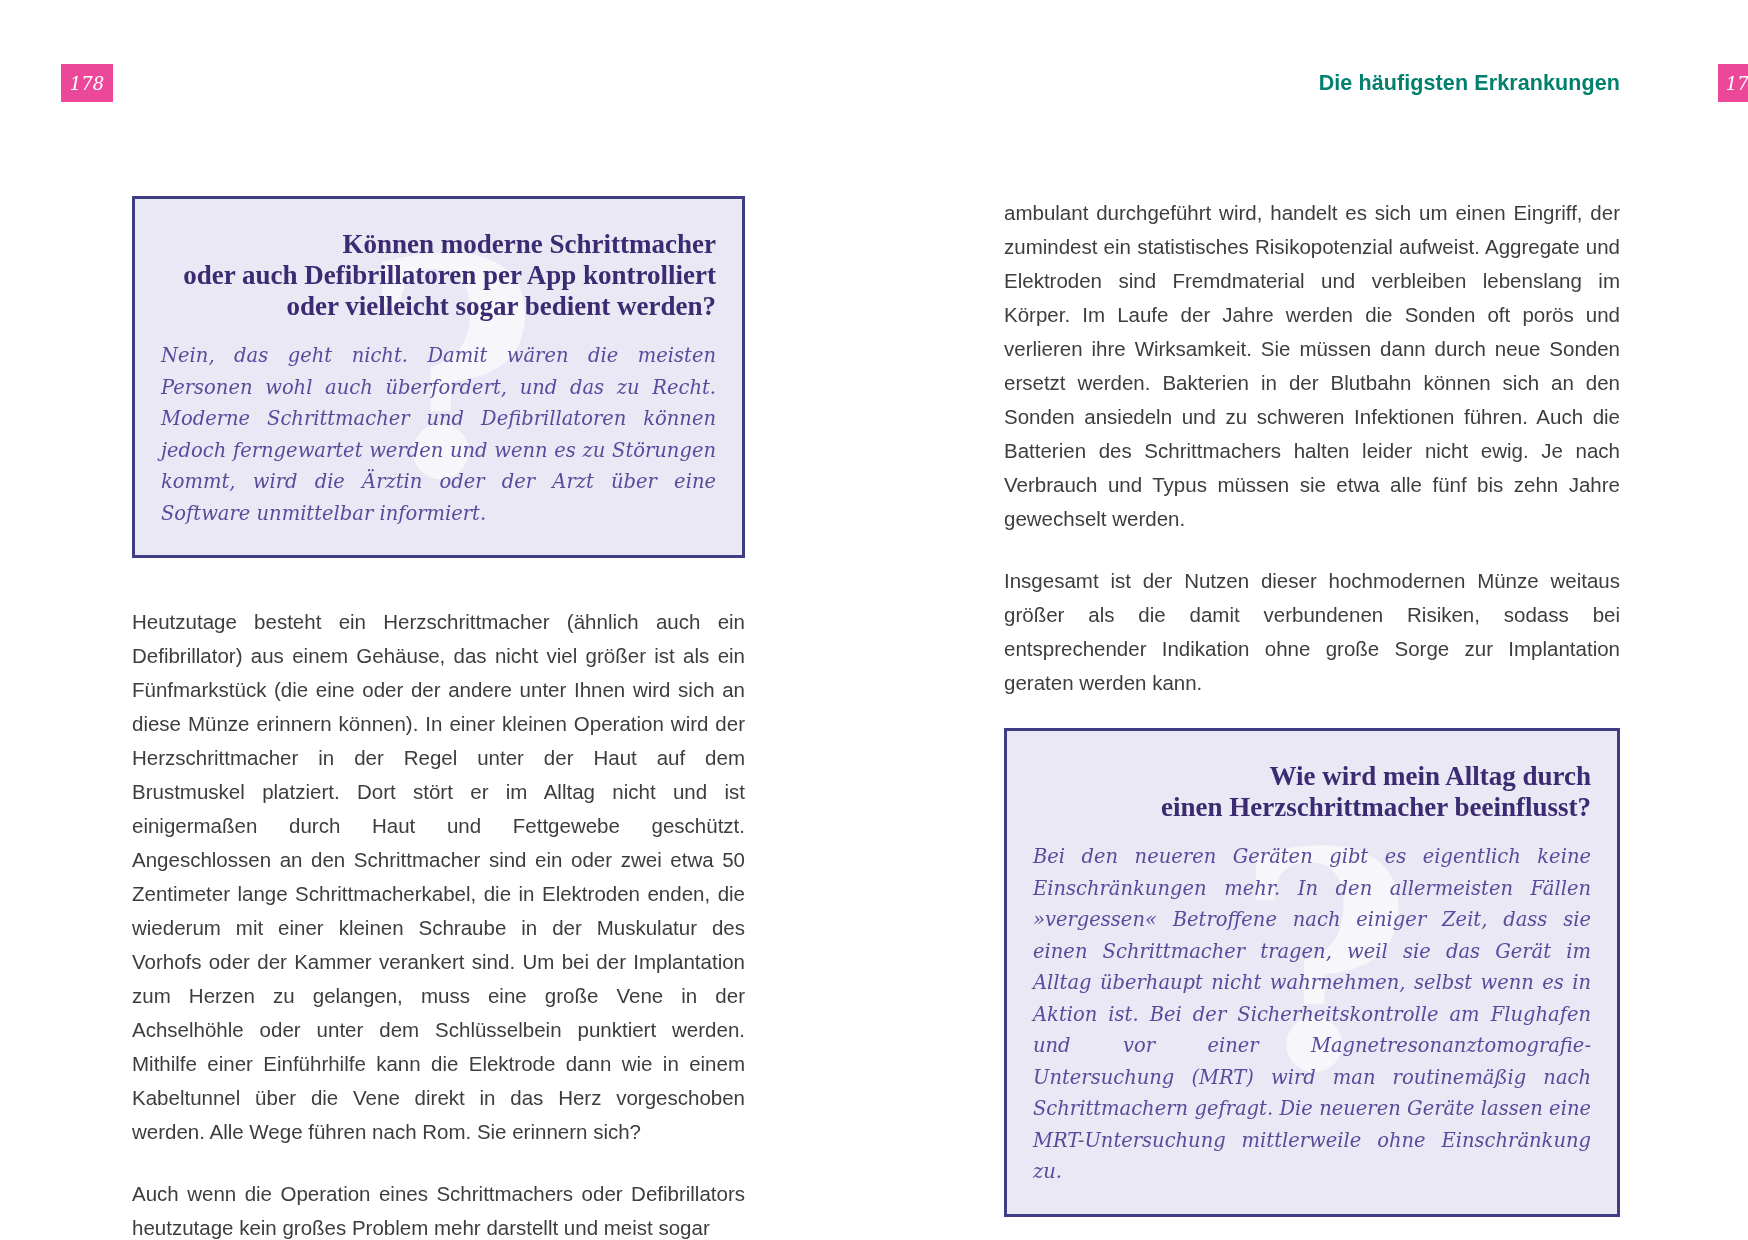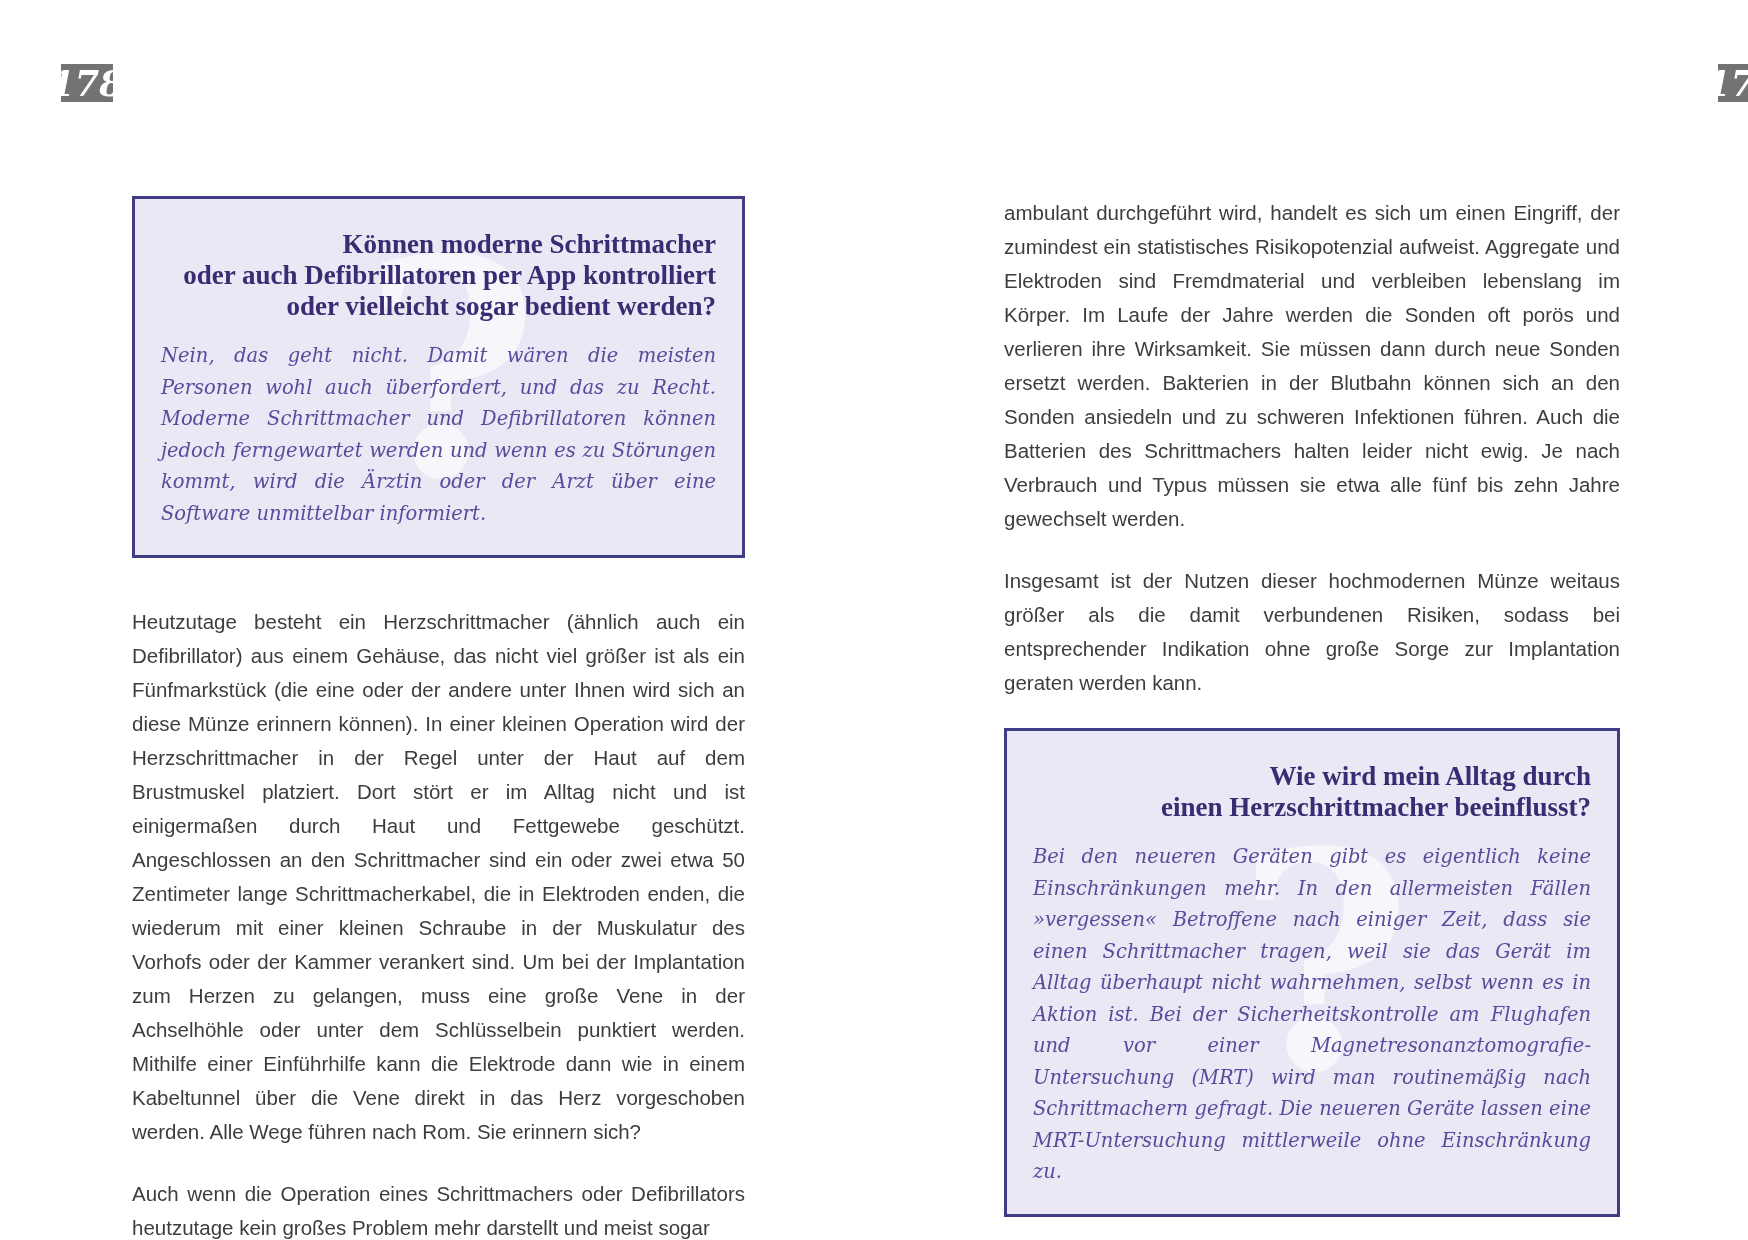--- a/index.html
+++ b/index.html
@@ -8,24 +8,24 @@
     background: #ffffff;
     font-family: "Liberation Sans", sans-serif;
     position: relative;
     overflow: hidden;
   }
   .page { position: absolute; inset: 0; background: #ffffff; }
 
   
   .badge {
     position: absolute; top: 64px; height: 38px;
-    background: #737373; color: #ffffff;
+    background: #ec4899; color: #ffffff;
     display: flex; align-items: center; justify-content: center;
     font-family: "DejaVu Serif", serif;
-    font-style: italic; font-weight: bold; font-size: 35px;
+    font-style: italic; font-weight: normal; font-size: 18px;
   }
   .badge-left  { left: 61px;  width: 52px; }
   .badge-right { left: 1718px; width: 50px; }
   .header-text {
     position: absolute; top: 64px; height: 38px;
     display: flex; align-items: center;
     color: #00806d; font-weight: bold; font-size: 21.5px;
     letter-spacing: 0.1px; white-space: nowrap;
   }
   .header-text.left  { left: 132px; }
@@ -89,20 +89,21 @@
 </style>
 </head>
 <body>
 
 <div class="page">
 
   <div class="badge badge-left">
     <span>178</span>
   </div>
 
+  <div class="header-text right">Die häufigsten Erkrankungen</div>
   <div class="badge badge-right">
     <span>179</span>
   </div>
 
   <div class="col col-left">
 
     <div class="qa-box qa-box-left">
       <div class="watermark">?</div>
       <h2 class="qa-title">
         <span>Können moderne Schrittmacher</span>

